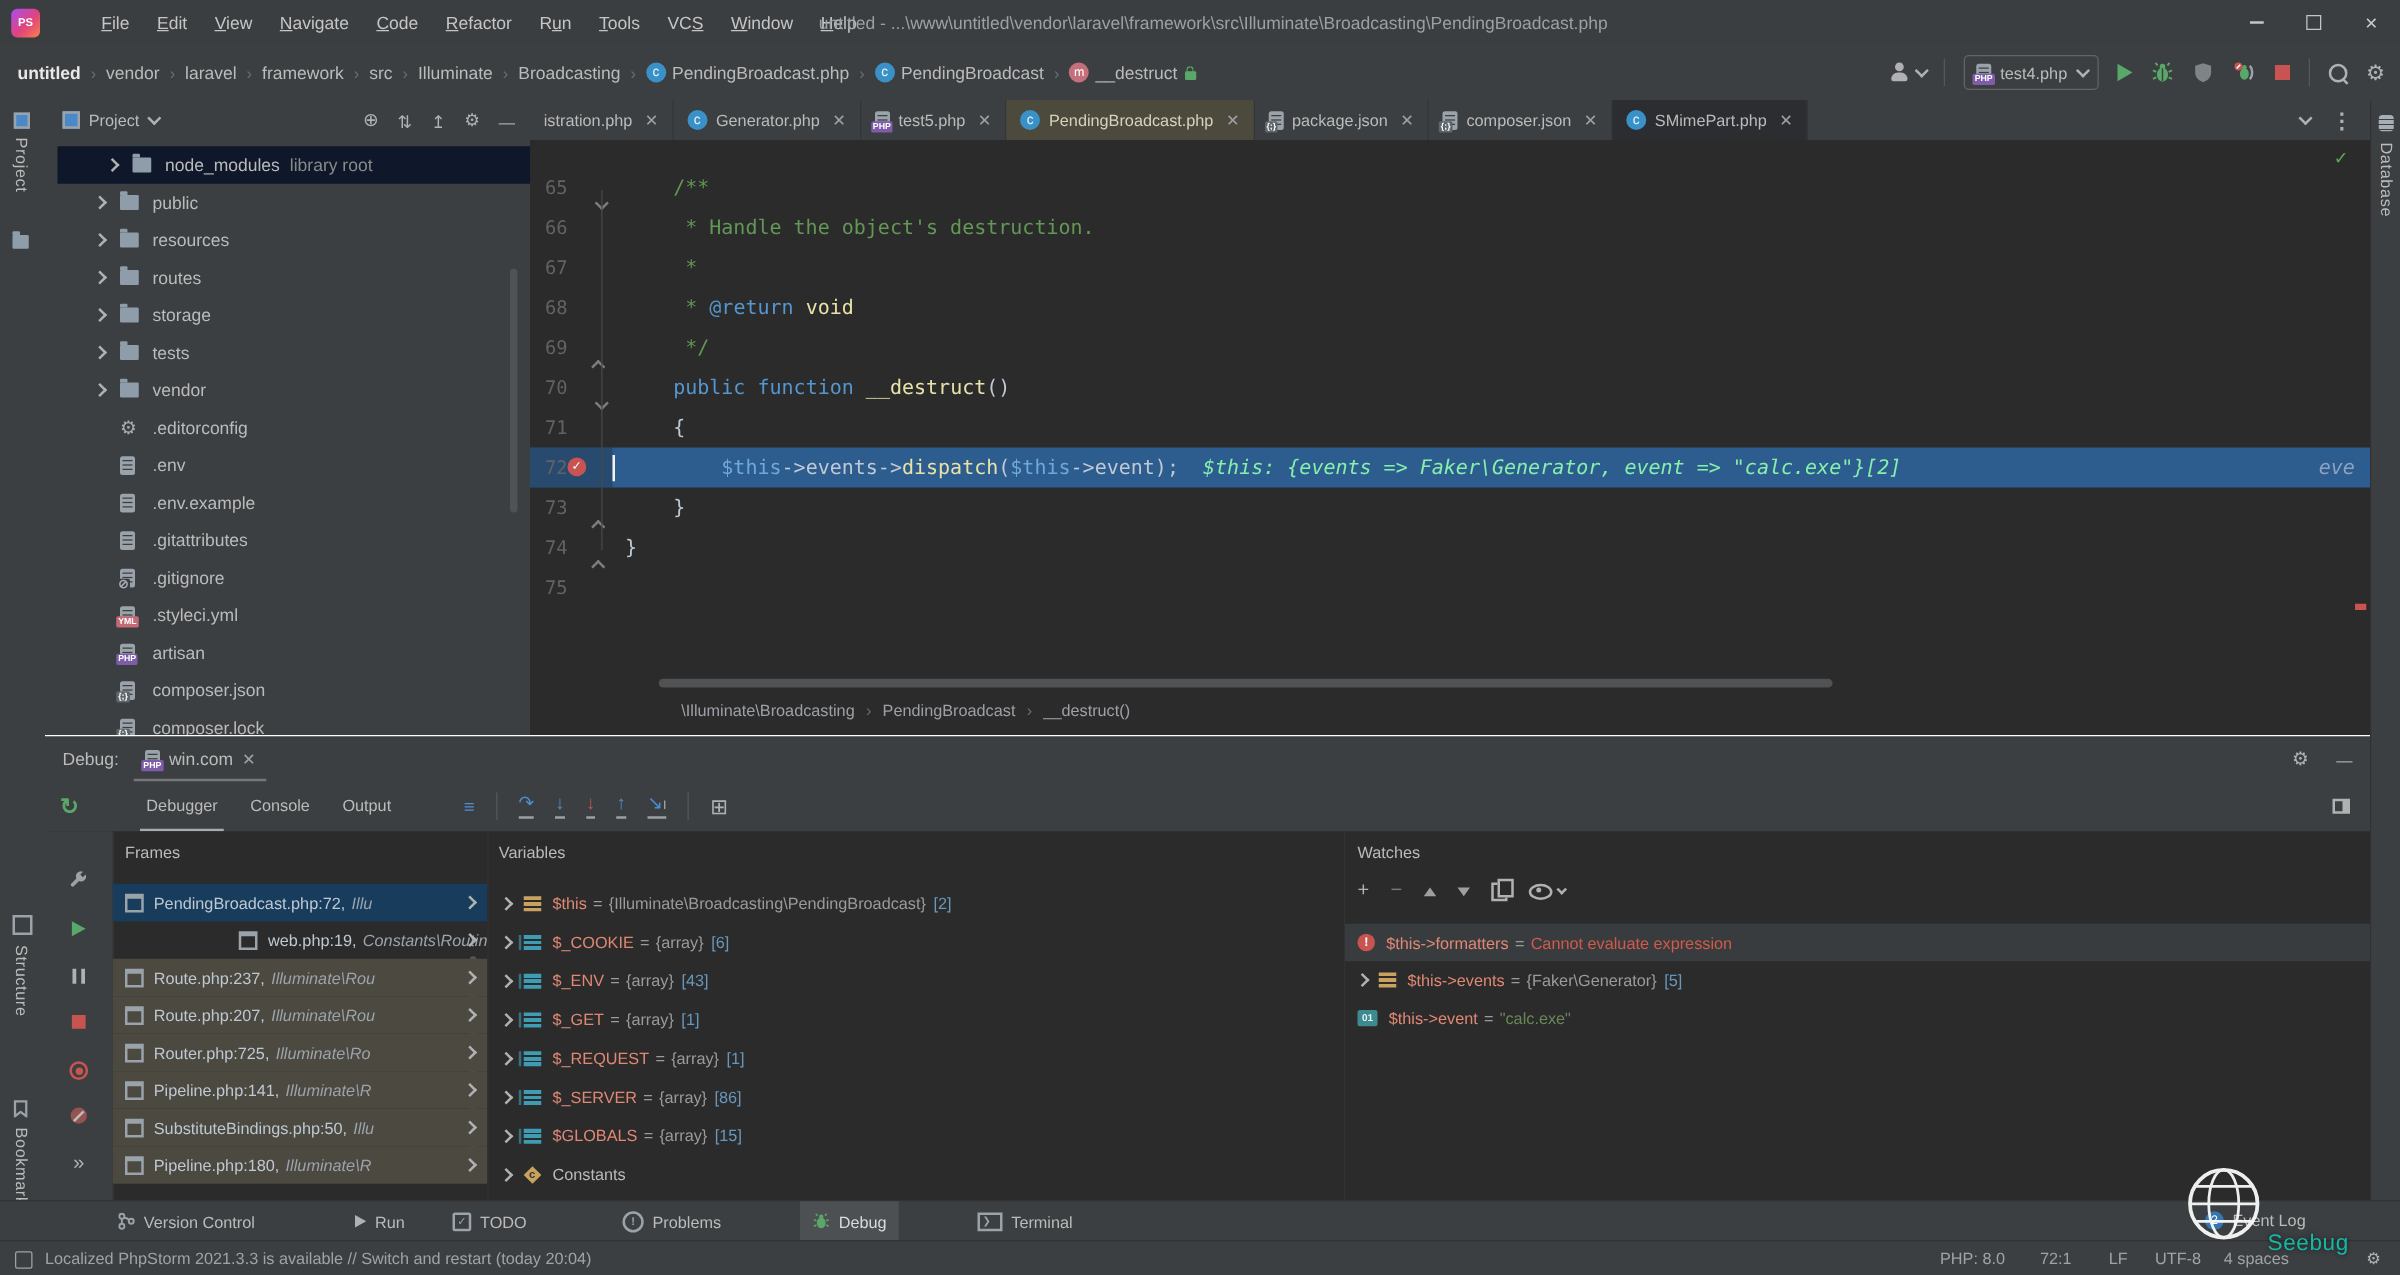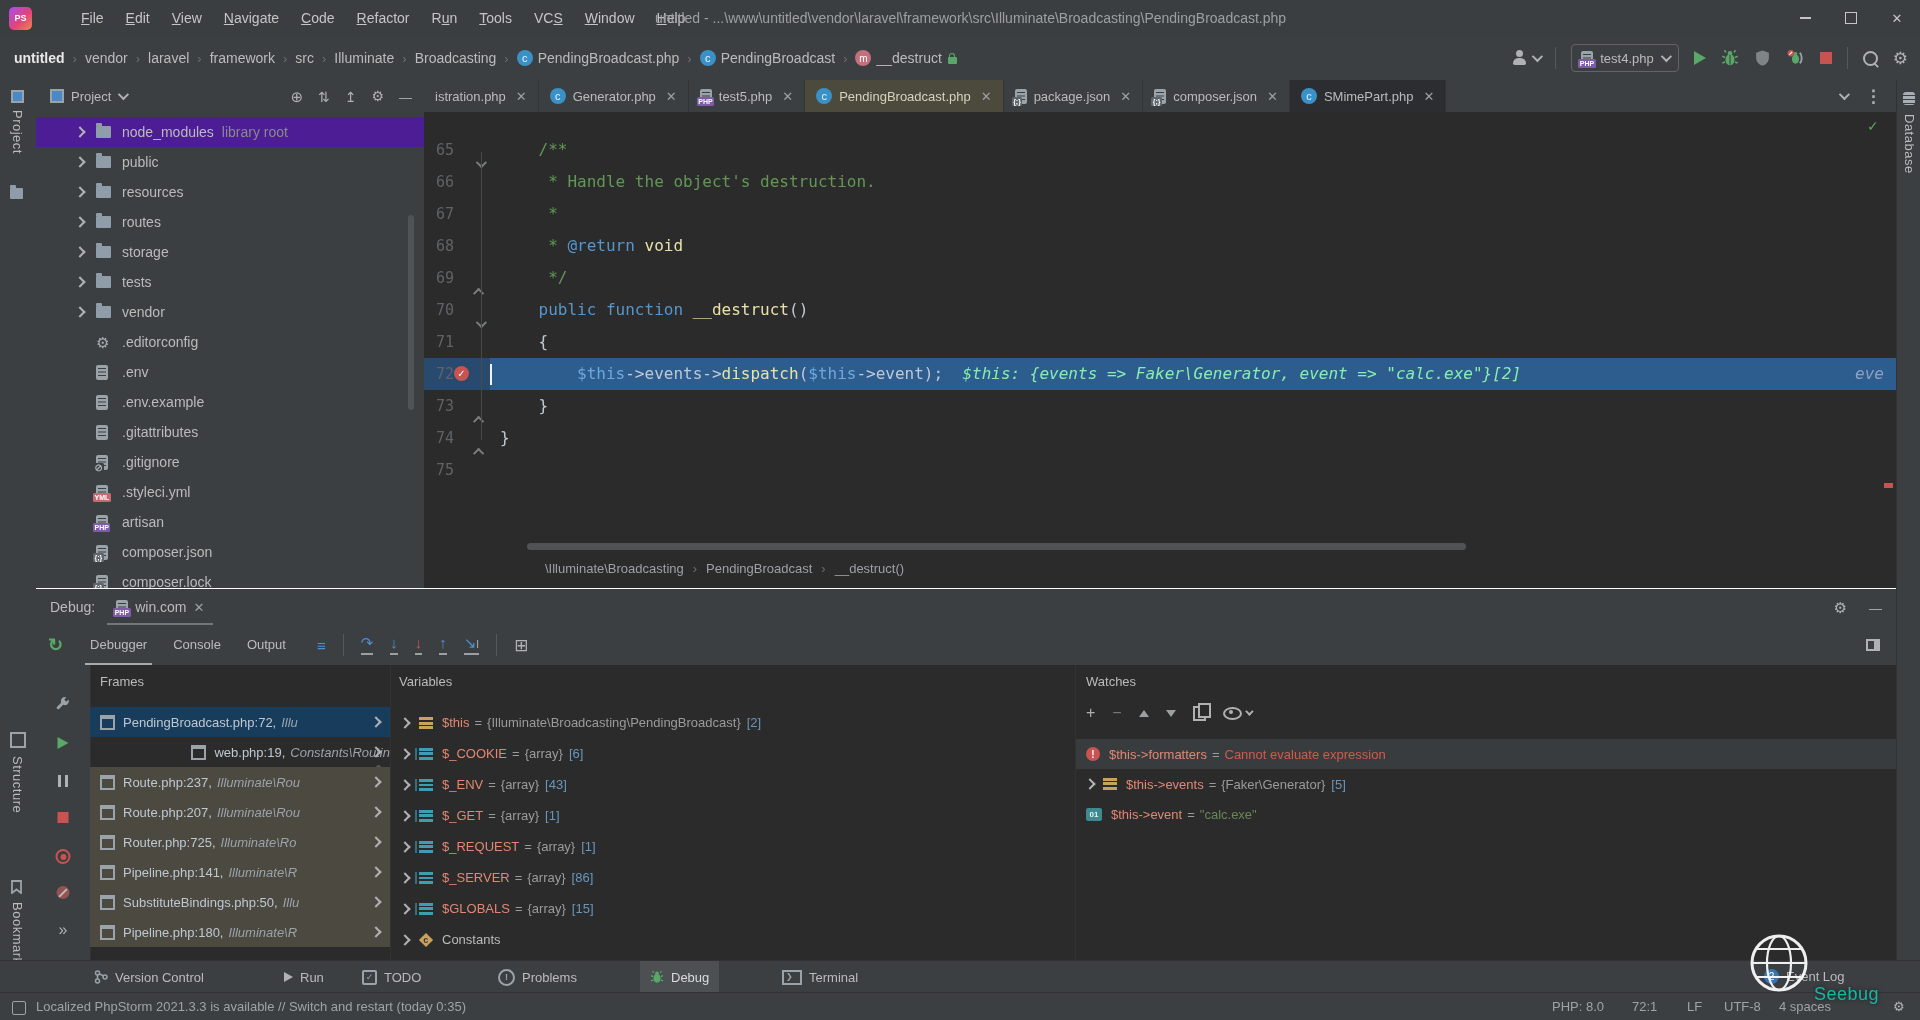--- a/index.html
+++ b/index.html
@@ -59,21 +59,21 @@
   .smallsq{width:12px;height:12px;border:2px solid #9AA2AA;}
   .i-db{width:12px;height:13px;background:linear-gradient(#A7AEB5 0 3px,#3C3F41 3px 4px,#A7AEB5 4px 7px,#3C3F41 7px 8px,#A7AEB5 8px 11px,#3C3F41 11px 12px,#A7AEB5 12px 13px);border-radius:3px;}
 
   
   .projheader{position:absolute;left:36px;top:80px;width:388px;height:32px;background:#3C3F41;display:flex;align-items:center;font-size:13px;color:#BBBBBB;padding-left:14px;box-sizing:border-box;}
   .ph-icons{margin-left:auto;display:flex;align-items:center;gap:15px;padding-right:12px;}
   .ph-label{display:flex;align-items:center;gap:7px;}
   .ph-proj-icon{width:14px;height:14px;border:2px solid #9AA2AA;background:#4A88C7;box-sizing:border-box;}
   .tree{position:absolute;left:36px;top:112px;width:388px;height:476px;background:#3C3F41;overflow:hidden;font-size:14px;}
   .trow{position:relative;height:30px;display:flex;align-items:center;color:#BBBBBB;white-space:nowrap;}
-  .trow.sel{background:#4c1d95;}
+  .trow.sel{background:#0f172a;margin-left:10px;}
   .t-chv{position:absolute;left:40px;}
   .t-icon{position:absolute;left:60px;display:flex;}
   .t-label{position:absolute;left:86px;}
   .t-note{color:#8A8A8A;margin-left:8px;}
   .tree-scroll{position:absolute;left:372px;top:103px;width:6px;height:195px;background:#5A5D5F;border-radius:3px;opacity:.65;}
 
   .ic-folder{width:15px;height:12px;background:#8E9DA9;border-radius:1px;position:relative;}
   .ic-folder::before{content:"";position:absolute;top:-3px;left:0;width:6px;height:3px;background:#8E9DA9;border-radius:1px 1px 0 0;}
   .ic-file{width:12px;height:15px;background:#9AA2AA;border-radius:2px;position:relative;}
   .ic-file::before{content:"";position:absolute;left:2px;top:3px;right:2px;height:1.5px;background:#3C3F41;box-shadow:0 3.5px 0 #3C3F41,0 7px 0 #3C3F41;}
@@ -120,21 +120,21 @@
   .ebc .sep{color:#6B6F72;}
 
   
   .debugwin{position:absolute;left:36px;top:588px;width:1860px;height:372px;background:#3C3F41;border-top:1px solid #ffffff;font-size:13px;}
   .dhead{position:absolute;left:0;top:0;right:0;height:36px;display:flex;align-items:center;}
   .dhead .dlabel{margin-left:14px;font-size:14px;color:#BBBBBB;}
   .dtab{position:relative;height:36px;display:flex;align-items:center;gap:7px;padding:0 9px;margin-left:12px;font-size:14px;}
   .dtab::after{content:"";position:absolute;left:0;right:0;bottom:0;height:2px;background:#747678;}
   .dtab .x{color:#9DA0A6;font-size:13px;}
   .dhead-right{position:absolute;right:14px;display:flex;gap:22px;align-items:center;}
-  .dtoolbar{position:absolute;left:0;top:36px;right:0;height:40px;display:flex;align-items:center;}
+  .dtoolbar{position:absolute;left:0;top:36px;right:0;height:40px;display:flex;align-items:center;gap:27px;}
   .g-rerun{color:#59A869;font-size:18px;margin-left:12px;}
   .g-rerun::before{content:"↻";font-weight:bold;}
   .dtbtab{position:relative;height:40px;line-height:40px;padding:0 13px;color:#BBBBBB;}
   .dtbtab.sel::after{content:"";position:absolute;left:8px;right:8px;bottom:0;height:2px;background:#A7ABAE;}
   .stepicons{display:flex;align-items:center;gap:17px;margin-left:18px;}
   .g-exec{color:#4E8FD0;font-size:15px;font-weight:bold;}
   .g-exec::before{content:"≡";}
   .step{position:relative;font-size:15px;line-height:1;padding-bottom:3px;border-bottom:2px solid #9AA0A6;}
   .s-blue{color:#4E8FD0;} .s-red{color:#C75450;}
   .g-eval::before{content:"⊞";font-size:17px;color:#AFB1B3;}
@@ -808,21 +808,21 @@
         <span>Debug</span>
       </div>
       <div class="bitem" style="left: 772px;">
         <span class="i-term">❯</span>
         <span>Terminal</span>
       </div>
     </div>
 
   <div class="statusbar">
     <div class="st-icon"></div>
-    <div class="st-msg">Localized PhpStorm 2021.3.3 is available // Switch and restart (today 0:35)</div>
+    <div class="st-msg">Localized PhpStorm 2021.3.3 is available // Switch and restart (today 20:04)</div>
     <div id="stitems">
         <div class="st-item" style="left: 1552px;">PHP: 8.0</div>
         <div class="st-item" style="left: 1632px;">72:1</div>
         <div class="st-item" style="left: 1687px;">LF</div>
         <div class="st-item" style="left: 1724px;">UTF-8</div>
         <div class="st-item" style="left: 1779px;">4 spaces</div>
       </div>
     <div class="st-item glyph g-gear" style="left:1893px;font-size:13px;"></div>
   </div>
 

